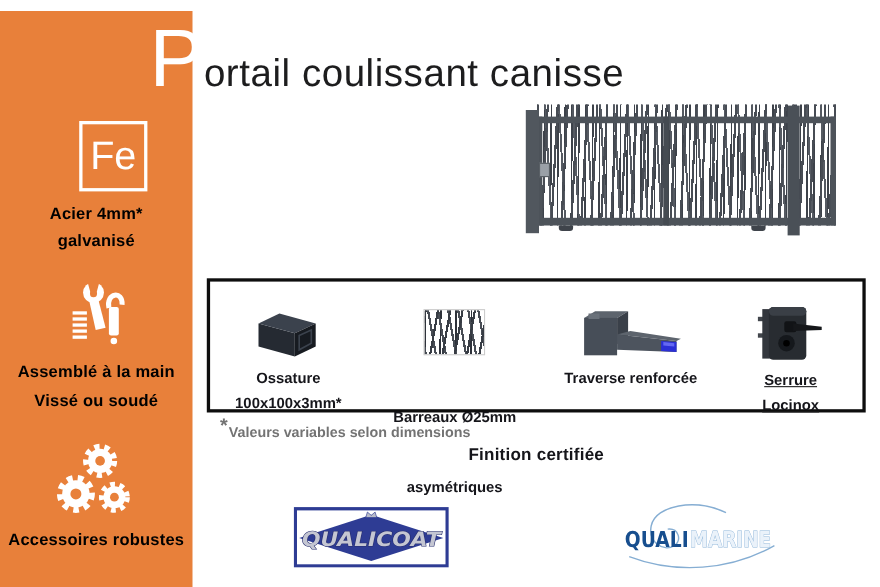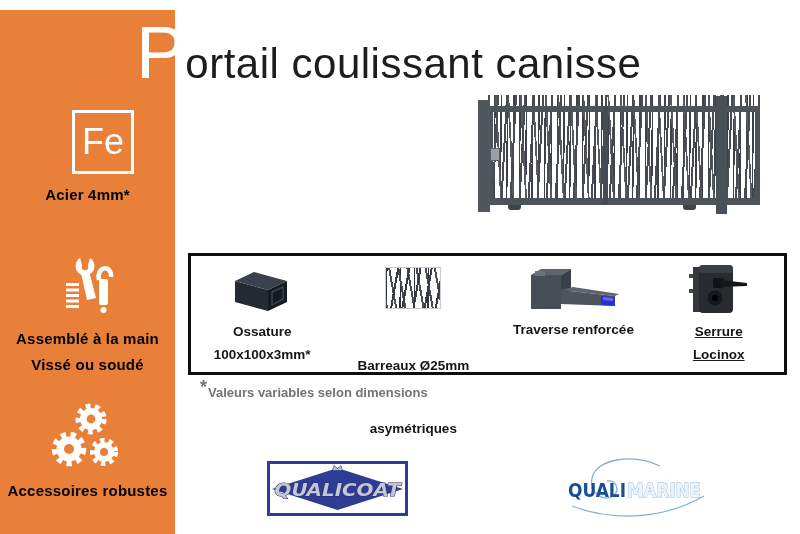--- a/index.html
+++ b/index.html
@@ -12,21 +12,21 @@
   .side-label{position:absolute;left:0;width:175px;text-align:center;
               font-size:15px;font-weight:700;color:#000000;letter-spacing:.2px;}
   .fe-box{position:absolute;left:72px;top:100px;width:56px;height:58px;border:3px solid #fff;
           display:flex;align-items:center;justify-content:center;
           font-size:36px;font-weight:400;color:#fff;}
   .side-icon{position:absolute;left:50%;transform:translateX(-50%);}
 
   
   .title{position:absolute;left:136px;top:16px;display:flex;align-items:baseline;white-space:nowrap;}
   .title .big-p{font-size:74px;line-height:1;color:#ffffff;font-weight:400;}
-  .title .rest{font-size:42px;color:#1d1d1e;font-weight:400;letter-spacing:.5px;}
+  .title .rest{font-size:35px;color:#1d1d1e;font-weight:400;letter-spacing:.5px;}
 
   
   .gate{position:absolute;left:478px;top:95px;width:284px;height:122px;}
   .reed-bars{position:absolute;left:10px;top:0;width:272px;height:110px;
     background-image:
       repeating-linear-gradient(93deg,  #474c54 0px,#474c54 2px,   transparent 2px,  transparent 9px),
       repeating-linear-gradient(87deg,  #555a62 0px,#555a62 1.8px, transparent 1.8px,transparent 12.5px),
       repeating-linear-gradient(90.5deg,#3d424a 0px,#3d424a 1.4px, transparent 1.4px,transparent 6.3px);}
   .g-metal{position:absolute;background:#4d535a;}
   .rail-top{left:10px;top:11px;width:272px;height:6px;}
@@ -37,21 +37,21 @@
   .post-left{left:0;top:5px;width:12px;height:112px;background:#51575e;z-index:3;}
   .post-tall{left:238px;top:1px;width:11px;height:118px;background:#4a5057;z-index:3;}
   .foot{position:absolute;top:110px;width:13px;height:5px;background:#3f444b;border-radius:0 0 3px 3px;}
   .foot.f1{left:30px;}  .foot.f2{left:205px;}
   .gate-handle{position:absolute;left:12px;top:53px;width:8px;height:11px;background:#9aa0a7;
                border:1px solid #5a6066;z-index:4;}
 
   
   .features-box{position:absolute;left:188px;top:253px;width:599px;height:122px;
                 border:3px solid #0e0e0e;box-sizing:border-box;background:#fff;
-                display:flex;align-items:stretch;padding-top:7px;}
+                display:flex;align-items:stretch;padding-top:21px;}
   .feat{display:flex;flex-direction:column;align-items:center;text-align:center;}
   .feat.c1{width:24%;} .feat.c2{width:27%;gap:40px;} .feat.c3{width:27%;} .feat.c4{width:22%;text-decoration:underline;}
   .feat-icon{height:52px;display:flex;align-items:center;justify-content:center;}
   .feat-l1{font-size:13.5px;font-weight:700;margin-top:9px;color:#15151a;}
   .feat-l2{font-size:13.5px;font-weight:700;margin-top:8px;color:#15151a;}
   .feat.tight .feat-l1{margin-top:7px;}
   .feat.tight .feat-l2{margin-top:3px;}
   .mini-bars{width:54px;height:40px;border:1px solid #cccccc;background:#fff;margin-top:4px;
     background-image:
       repeating-linear-gradient(100deg,#373c44 0 2px,transparent 2px 11px),
@@ -71,20 +71,21 @@
 </head>
 <body>
 
 <div class="page">
 
   <div class="sidebar">
     <div class="fe-box">
       <span>Fe</span>
     </div>
     <div class="side-label" style="top:176px">Acier 4mm*</div>
+    <div class="side-label" style="top:201px">galvanisé</div>
 
     <svg class="side-icon" style="top:243px" width="60" height="68" viewBox="0 0 60 68">
       <circle cx="27" cy="13" r="9.5" fill="#fff"></circle>
       <polygon points="21,1 33,1 29.5,14 24.5,14" fill="#e8803a"></polygon>
       <circle cx="27" cy="14" r="3.2" fill="#e8803a"></circle>
       <path d="M23,20 L31,18 L38,45 L29,47 Z" fill="#fff"></path>
       <path d="M41,27 C 38,13 54,11 53,24" stroke="#fff" stroke-width="4.5" fill="none"></path>
       <rect x="41" y="26" width="9" height="26" rx="2" fill="#fff"></rect>
       <circle cx="45.5" cy="57" r="3" fill="#fff"></circle>
       <rect x="8" y="30" width="13" height="3" fill="#fff"></rect>
@@ -190,20 +191,21 @@
       </div>
       <div class="feat-l1">Serrure</div>
       <div class="feat-l2">Locinox</div>
     </div>
   </div>
 
   <div class="footnote">
     <span class="star">*</span><span>Valeurs variables selon dimensions</span>
   </div>
 
+  <div class="finition">Finition certifiée</div>
 
   <svg class="logo-qualicoat" width="141" height="55" viewBox="0 0 141 55">
     <rect x="1.5" y="1.5" width="138" height="52" fill="#ffffff" stroke="#2e3c94" stroke-width="3"></rect>
     <polygon points="5,28 70.5,7 136,28 70.5,49" fill="#2e3c94"></polygon>
     <path d="M65.5,9.5 L75.5,9.5 L74,4.5 L70.5,7.5 L67,4.5 Z" fill="#b9bcc9" stroke="#2e3c94" stroke-width="0.6"></path>
     <text x="70.5" y="35" text-anchor="middle" textLength="126" lengthAdjust="spacingAndGlyphs" font-family="DejaVu Sans, sans-serif" font-size="18" font-weight="700" font-style="italic" fill="#c4c6d2" stroke="#272e6e" stroke-width="1" paint-order="stroke">QUALICOAT</text>
   </svg>
 
   <svg class="logo-qualimarine" width="152" height="68" viewBox="0 0 152 68">
     <path d="M104,14 C76,1 40,7 36,26 C33,41 47,50 57,44 C64,39 61,28 51,29" fill="none" stroke="#86aed3" stroke-width="1.3"></path>

